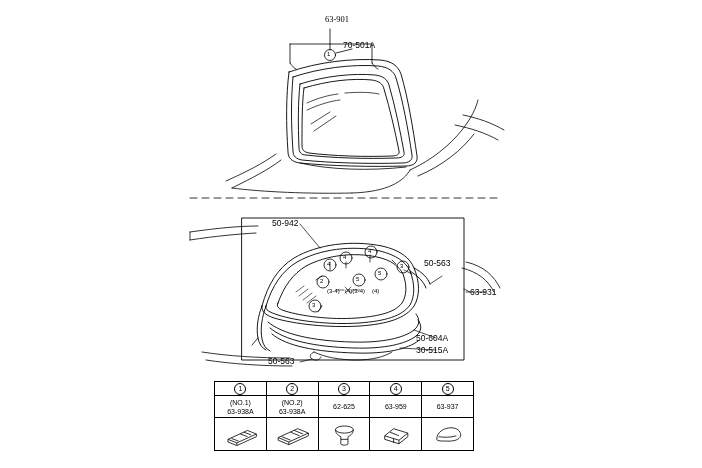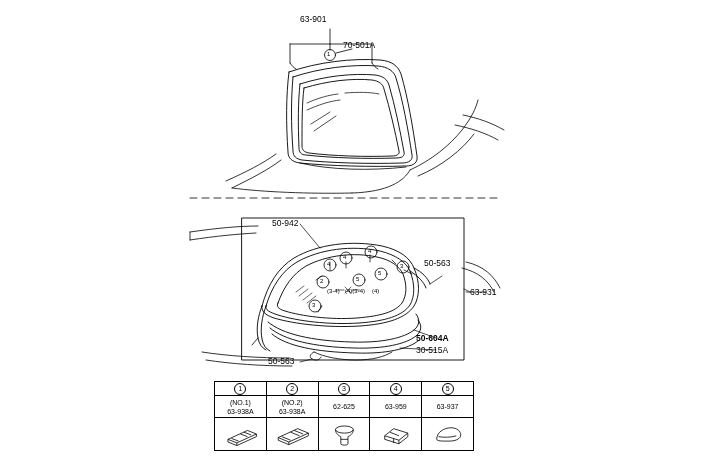--- a/index.html
+++ b/index.html
@@ -213,28 +213,28 @@
       <circle cx="315" cy="306" r="6" stroke-width="0.8"></circle>
       <circle cx="403" cy="267" r="6" stroke-width="0.8"></circle>
       <circle cx="330" cy="265" r="6" stroke-width="0.8"></circle>
       <circle cx="346" cy="258" r="6" stroke-width="0.8"></circle>
       <circle cx="371" cy="252" r="6" stroke-width="0.8"></circle>
       <circle cx="359" cy="280" r="6" stroke-width="0.8"></circle>
       <circle cx="381" cy="274" r="6" stroke-width="0.8"></circle>
     </g>
   </svg>
 
-  <div class="lbl" style="left:300px;top:14px;">63-901</div>
+  <div class="lbl" style="left:325px;top:14px;font-family:Liberation Serif, serif;">63-901</div>
   <div class="lbl" style="left:343px;top:40px;">70-501A</div>
   <div class="lbl tiny" style="left:327px;top:51px;">1</div>
 
   <div class="lbl" style="left:272px;top:218px;">50-942</div>
   <div class="lbl" style="left:424px;top:258px;">50-563</div>
   <div class="lbl" style="left:470px;top:287px;">63-931</div>
-  <div class="lbl" style="left:416px;top:333px;font-weight:bold;">50-604A</div>
+  <div class="lbl" style="left:416px;top:333px;">50-604A</div>
   <div class="lbl" style="left:416px;top:345px;">30-515A</div>
   <div class="lbl" style="left:268px;top:356px;">50-563</div>
 
   <div class="lbl tiny" style="left:320px;top:278px;">2</div>
   <div class="lbl tiny" style="left:312px;top:302px;">3</div>
   <div class="lbl tiny" style="left:400px;top:263px;">3</div>
   <div class="lbl tiny" style="left:327px;top:261px;">4</div>
   <div class="lbl tiny" style="left:343px;top:254px;">4</div>
   <div class="lbl tiny" style="left:368px;top:248px;">4</div>
   <div class="lbl tiny" style="left:356px;top:276px;">5</div>

